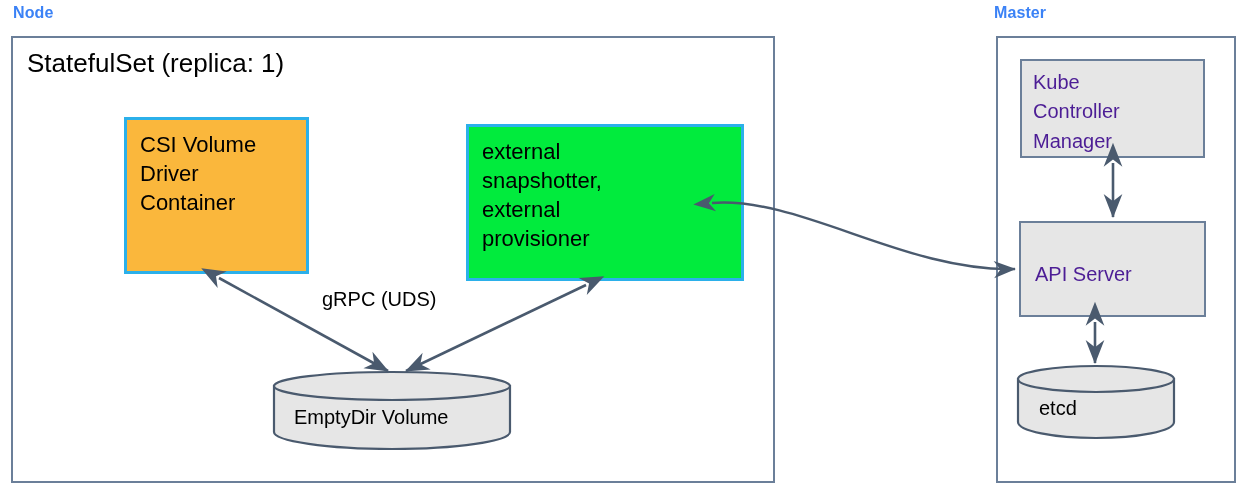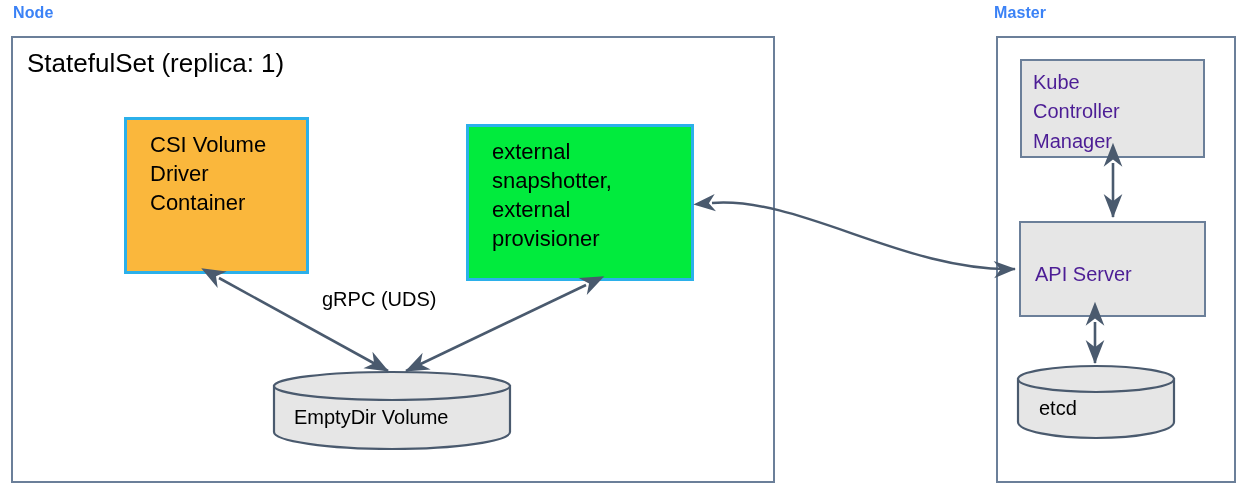--- a/index.html
+++ b/index.html
@@ -42,21 +42,21 @@
     white-space: nowrap;
     line-height: 1.1;
   }
 
   
   .svc-box {
     position: absolute;
     box-sizing: border-box;
     border: 3px solid #2bb0ea;
     display: block;
-    padding: 10px 0 0 23px;
+    padding: 10px 0 0 13px;
   }
   .svc-box .svc-label {
     font-size: 22px;
     line-height: 1.32;
     color: #000000;
     display: block;
     white-space: pre-line;
   }
   .svc-orange { background: #fab73c; }
   .svc-green  { background: #01eb3d; }
@@ -120,21 +120,21 @@
   <div class="container-box" id="node-container" style="left:11px; top:36px; width:764px; height:447px;"></div>
 
   <div class="set-title" style="left:27px; top:49px;">StatefulSet (replica: 1)</div>
 
   <div class="svc-box svc-orange" style="left:124px; top:117px; width:185px; height:157px;">
     <span class="svc-label">CSI Volume
 Driver
 Container</span>
   </div>
 
-  <div class="svc-box svc-green" style="left:466px; top:124px; width:228px; height:157px;">
+  <div class="svc-box svc-green" style="left:466px; top:124px; width:278px; height:157px;">
     <span class="svc-label">external
 snapshotter,
 external
 provisioner</span>
   </div>
 
   <div class="edge-label" style="left:322px; top:288px;">gRPC (UDS)</div>
 
   <div class="cyl" style="left:272px; top:370px;">
     <svg width="240" height="82" viewBox="0 0 240 82">

